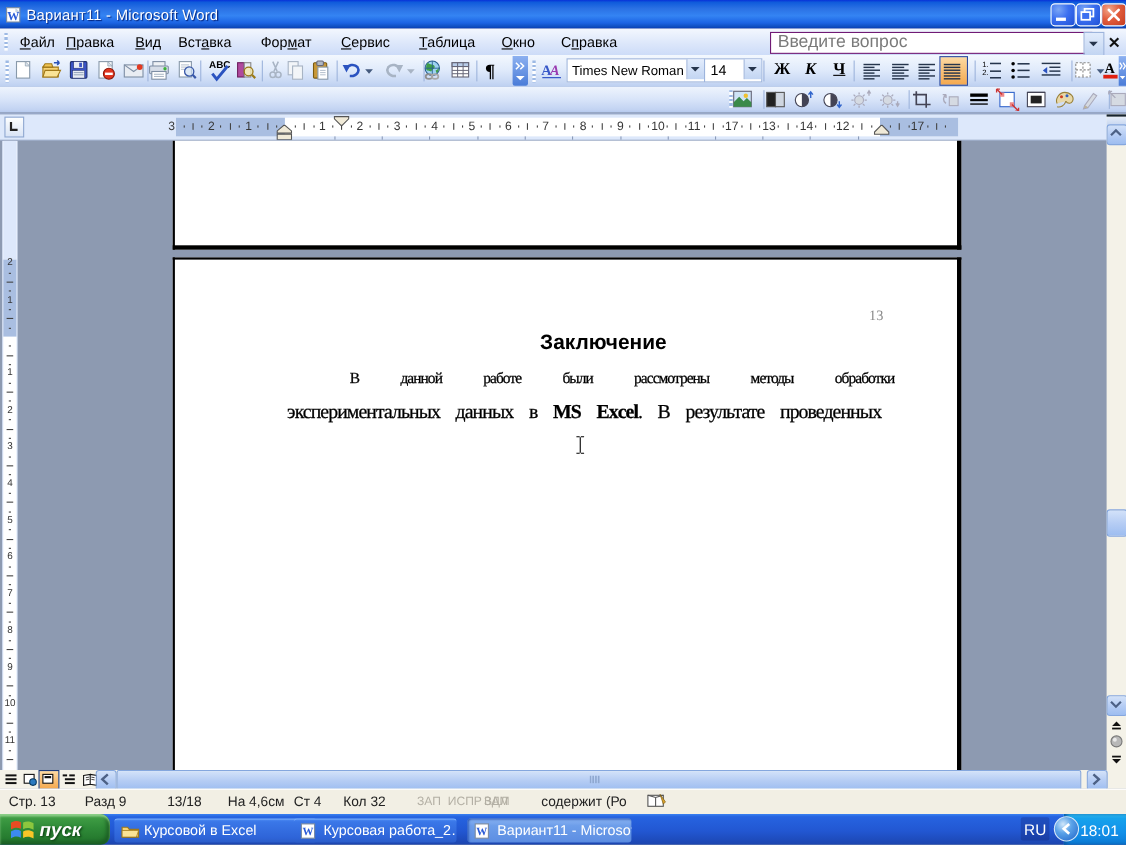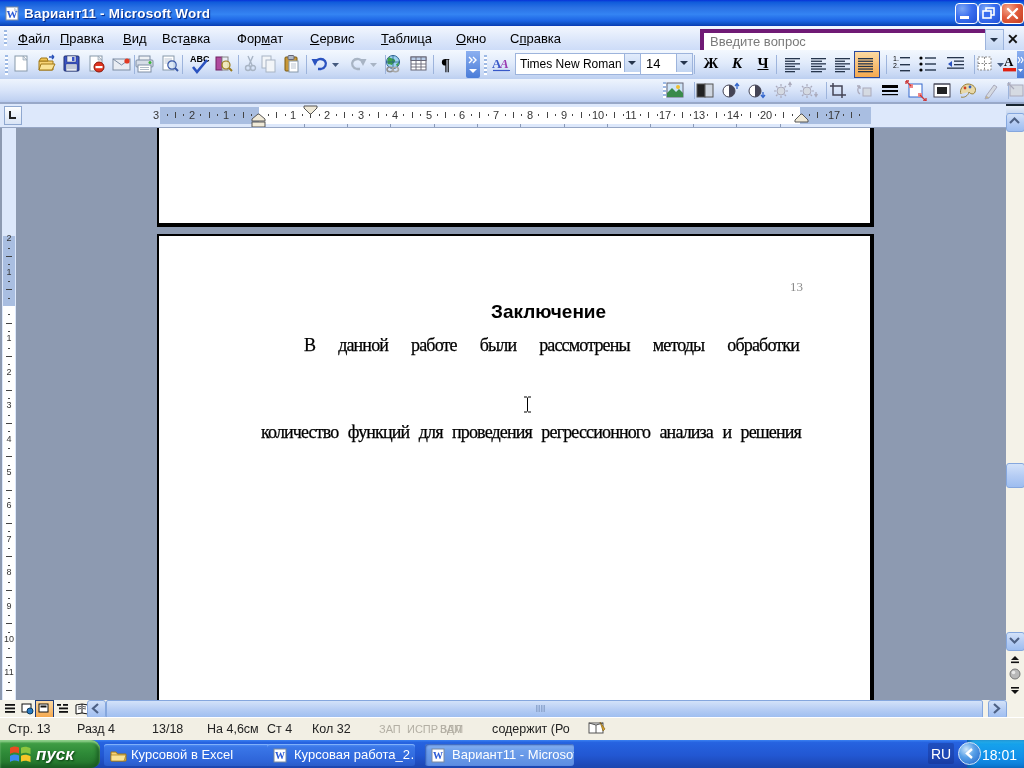--- a/index.html
+++ b/index.html
@@ -16,21 +16,21 @@
 .tb{position:absolute;top:744px;height:22px;border-radius:3px;background:linear-gradient(180deg,#5390f5 0%,#3a77e8 14%,#2e64d8 80%,#2a5cc8 100%);box-shadow:inset 0 1px 0 #7fb0fa;color:#fff;font-size:13px;line-height:22px;white-space:nowrap;overflow:hidden}
 </style></head><body>
 
 <div class="ab" style="left:0;top:0;width:1024px;height:26px;background:linear-gradient(180deg,#0831d9 0%,#0f5bdb 8%,#2b71e4 30%,#3484f3 55%,#1c64e4 80%,#0f4fc0 93%,#0939b5 100%)"></div>
 <div class="ab" style="left:5px;top:5px;width:15px;height:16px">
 <svg width="15" height="16" viewBox="0 0 15 16">
       <rect x="1" y="2" width="12" height="13" fill="#fff" stroke="#7a8aa0" stroke-width="1"></rect>
       <path d="M9 2 L13 6 L9 6 Z" fill="#c9d4e2"></path>
       <text x="7" y="13" font-size="11" font-weight="bold" fill="#2b5bd7" text-anchor="middle" font-family="Liberation Serif,serif">W</text>
     </svg></div>
-<div class="ab" style="left:24px;top:6px;font-size:13.5px;font-weight:bold;color:#fff;text-shadow:1px 1px 1px #01207a;letter-spacing:.2px">Вариант11 - Microsoft Word</div>
+<div class="ab" style="left:24px;top:6px;font-size:13.5px;font-weight:normal;color:#fff;text-shadow:1px 1px 1px #01207a;letter-spacing:.2px">Вариант11 - Microsoft Word</div>
 
 <div class="ab" style="left:955px;top:3px;width:21px;height:19px;border-radius:4px;border:1px solid #fff;background:radial-gradient(circle at 30% 25%,#7ba6f5 0%,#3b6ff0 45%,#1f50d5 100%)">
     <div class="ab" style="left:4px;top:12px;width:9px;height:3px;background:#fff"></div>
   </div>
 <div class="ab" style="left:978px;top:3px;width:21px;height:19px;border-radius:4px;border:1px solid #fff;background:radial-gradient(circle at 30% 25%,#7ba6f5 0%,#3b6ff0 45%,#1f50d5 100%)">
     <svg class="ab" style="left:3px;top:3px" width="14" height="13">
       <rect x="4" y="1" width="8" height="7" fill="none" stroke="#fff" stroke-width="1.6"></rect>
       <rect x="1" y="4" width="8" height="7" fill="#3b6ff0" stroke="#fff" stroke-width="1.6"></rect>
     </svg>
   </div>
@@ -44,21 +44,21 @@
 <div class="grip" style="left:4px;top:30px;height:16px"></div>
 <div class="mi" style="left:18px"><u>Ф</u>айл</div>
 <div class="mi" style="left:60px"><u>П</u>равка</div>
 <div class="mi" style="left:123px"><u>В</u>ид</div>
 <div class="mi" style="left:162px">Вст<u>а</u>вка</div>
 <div class="mi" style="left:237px">Фор<u>м</u>ат</div>
 <div class="mi" style="left:310px"><u>С</u>ервис</div>
 <div class="mi" style="left:381px"><u>Т</u>аблица</div>
 <div class="mi" style="left:456px"><u>О</u>кно</div>
 <div class="mi" style="left:510px">С<u>п</u>равка</div>
-<div class="ab" style="left:700px;top:29px;width:285px;height:18px;background:#fff;border:4px solid #701a75;font-size:13px;color:#7a7a7a;line-height:18px;padding-left:6px">Введите вопрос</div>
+<div class="ab" style="left:700px;top:29px;width:285px;height:18px;background:#fff;border:1px solid #701a75;font-size:16px;color:#7a7a7a;line-height:18px;padding-left:6px">Введите вопрос</div>
 <div class="ab" style="left:985px;top:29px;width:17px;height:20px;background:linear-gradient(180deg,#e2ecfc,#c2d5f2);border:1px solid #9db4dc">
     <svg class="ab" style="left:3px;top:7px" width="11" height="6">
       <path d="M1 1 L5 5 L9 1 Z" fill="#26354c"></path>
     </svg>
   </div>
 <div class="ab" style="left:1007px;top:31px;font-size:14px;font-weight:bold;color:#111">✕</div>
 
 <div class="ab" style="left:0;top:50px;width:1024px;height:29px;background:linear-gradient(180deg,#f3f8fe 0%,#e1ebfb 45%,#c8d8f4 85%,#bccff0 100%)"></div>
 <div class="grip" style="left:5px;top:55px;height:20px"></div>
 <div class="ic" style="left:11px"><svg width="22" height="23" viewBox="0 0 22 23">
@@ -409,21 +409,21 @@
 <div class="ab" style="left:674px;top:114px;width:1px;height:2px;background:#444"></div>
 <div class="ab" style="left:690px;top:114px;width:1px;height:2px;background:#444"></div>
 <div class="num" style="left:693px;top:109px;width:12px;text-align:center">13</div>
 <div class="ab" style="left:716px;top:112px;width:1px;height:6px;background:#444"></div>
 <div class="ab" style="left:707px;top:114px;width:1px;height:2px;background:#444"></div>
 <div class="ab" style="left:724px;top:114px;width:1px;height:2px;background:#444"></div>
 <div class="num" style="left:727px;top:109px;width:12px;text-align:center">14</div>
 <div class="ab" style="left:750px;top:112px;width:1px;height:6px;background:#444"></div>
 <div class="ab" style="left:741px;top:114px;width:1px;height:2px;background:#444"></div>
 <div class="ab" style="left:758px;top:114px;width:1px;height:2px;background:#444"></div>
-<div class="num" style="left:760px;top:109px;width:12px;text-align:center">20</div>
+<div class="num" style="left:760px;top:109px;width:12px;text-align:center">12</div>
 <div class="ab" style="left:783px;top:112px;width:1px;height:6px;background:#444"></div>
 <div class="ab" style="left:775px;top:114px;width:1px;height:2px;background:#444"></div>
 <div class="ab" style="left:792px;top:114px;width:1px;height:2px;background:#444"></div>
 <div class="ab" style="left:817px;top:112px;width:1px;height:6px;background:#444"></div>
 <div class="ab" style="left:809px;top:114px;width:1px;height:2px;background:#444"></div>
 <div class="ab" style="left:826px;top:114px;width:1px;height:2px;background:#444"></div>
 <div class="num" style="left:828px;top:109px;width:12px;text-align:center">17</div>
 <div class="ab" style="left:851px;top:112px;width:1px;height:6px;background:#444"></div>
 <div class="ab" style="left:843px;top:114px;width:1px;height:2px;background:#444"></div>
 <div class="ab" style="left:859px;top:114px;width:1px;height:2px;background:#444"></div>
@@ -514,22 +514,22 @@
 <div class="ab" style="left:8px;top:554px;width:2px;height:1px;background:#444"></div>
 
   <div class="ab" style="left:157px;top:-3px;width:711px;height:98px;background:#fff;border-left:2px solid #000;border-right:4px solid #000;border-bottom:4px solid #000"></div>
 
   <div class="ab" style="left:157px;top:106px;width:711px;height:470px;background:#fff;border-left:2px solid #000;border-right:4px solid #000;border-top:2px solid #000"></div>
 
   <div class="ab" style="left:790px;top:151px;font-size:13px;color:#8a8a8a;font-family:'Liberation Serif',serif">13</div>
 
   <div class="ab" style="left:491px;top:173px;font-size:19px;font-weight:bold;color:#000">Заключение</div>
 
-  <div class="ab" style="left:259px;top:206px;width:540px;height:29px;font-family:'Liberation Serif',serif;font-size:18px;letter-spacing:-0.85px;color:#000;-webkit-text-stroke:0.25px #000;text-align:justify;text-align-last:justify;white-space:nowrap;line-height:22px"><span style="display:inline-block;width:45px"></span>В данной работе были рассмотрены методы обработки</div>
-<div class="ab" style="left:261px;top:293px;width:540px;height:29px;font-family:'Liberation Serif',serif;font-size:18px;letter-spacing:-0.85px;color:#000;-webkit-text-stroke:0.25px #000;text-align:justify;text-align-last:justify;white-space:nowrap;line-height:22px">количество функций для проведения регрессионного анализа и решения</div>
+  <div class="ab" style="left:273px;top:206px;width:540px;height:29px;font-family:'Liberation Serif',serif;font-size:14px;letter-spacing:-0.85px;color:#000;-webkit-text-stroke:0.25px #000;text-align:justify;text-align-last:justify;white-space:nowrap;line-height:22px"><span style="display:inline-block;width:45px"></span>В данной работе были рассмотрены методы обработки</div>
+<div class="ab" style="left:261px;top:235px;width:540px;height:29px;font-family:'Liberation Serif',serif;font-size:18px;letter-spacing:-0.85px;color:#000;-webkit-text-stroke:0.25px #000;text-align:justify;text-align-last:justify;white-space:nowrap;line-height:22px">экспериментальных данных в <b>MS Excel</b>. В результате проведенных</div>
 <svg class="ab" style="left:523px;top:268px" width="9" height="17">
       <path d="M1 1 L4 1 M5 1 L8 1 M4.5 1.5 L4.5 15.5 M1 16 L4 16 M5 16 L8 16" stroke="#000" stroke-width="1" fill="none"></path>
     </svg>
 </div>
 
 <div class="ab" style="left:1006px;top:104px;width:18px;height:596px;background:#f4f2e8"></div>
 <div class="ab" style="left:1006px;top:104px;width:18px;height:8px;background:linear-gradient(180deg,#e6edf8,#c6d6f0);border-top:2px solid #16232e"></div>
 <div class="ab" style="left:1006px;top:113px;width:17px;height:17px;border-radius:3px;background:linear-gradient(180deg,#d3e2f9 0%,#b6cdf4 50%,#9dbdf0 100%);border:1px solid #85a7de;"><svg width="15" height="15">
       <path d="M3 9 L7.5 4.5 L12 9" stroke="#4d6185" stroke-width="2" fill="none"></path>
     </svg></div>
@@ -586,21 +586,21 @@
       <rect x="5" y="0" width="1.5" height="7"></rect>
       <rect x="7.5" y="0" width="1.5" height="7"></rect>
     </g>
   </svg>
 <div class="ab" style="left:988px;top:700px;width:17px;height:17px;border-radius:3px;background:linear-gradient(180deg,#d3e2f9 0%,#b6cdf4 50%,#9dbdf0 100%);border:1px solid #85a7de;"><svg width="15" height="15">
       <path d="M5 3 L10 7.5 L5 12" stroke="#4d6185" stroke-width="2.2" fill="none"></path>
     </svg></div>
 
 <div class="ab" style="left:0;top:717px;width:1024px;height:23px;background:#f2efe4;border-top:1px solid #fff"></div>
 <div class="st" style="left:8px">Стр. 13</div>
-<div class="st" style="left:77px">Разд 4</div>
+<div class="st" style="left:77px">Разд 9</div>
 <div class="st" style="left:152px">13/18</div>
 <div class="st" style="left:207px">На 4,6см</div>
 <div class="st" style="left:267px">Ст 4</div>
 <div class="st" style="left:312px">Кол 32</div>
 <div class="stg" style="left:379px">ЗАП</div>
 <div class="stg" style="left:407px">ИСПР</div>
 <div class="stg" style="left:440px">ВДЛ</div>
 <div class="stg" style="left:440px">ЗАМ</div>
 <div class="st" style="left:492px">содержит (Ро</div>
 <div class="ab" style="left:588px;top:720px"><svg width="20" height="17">

